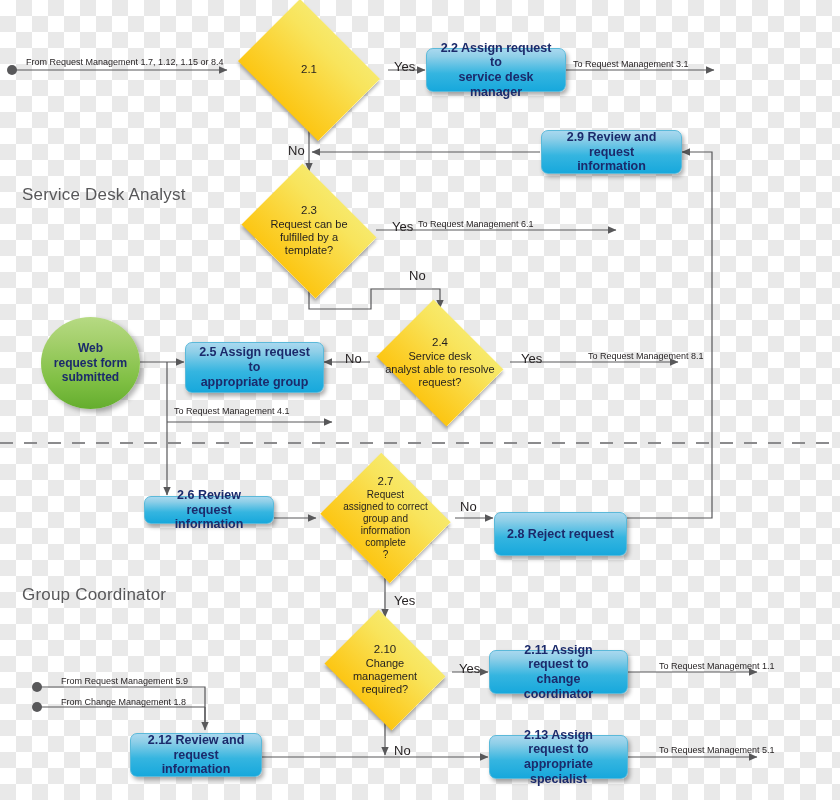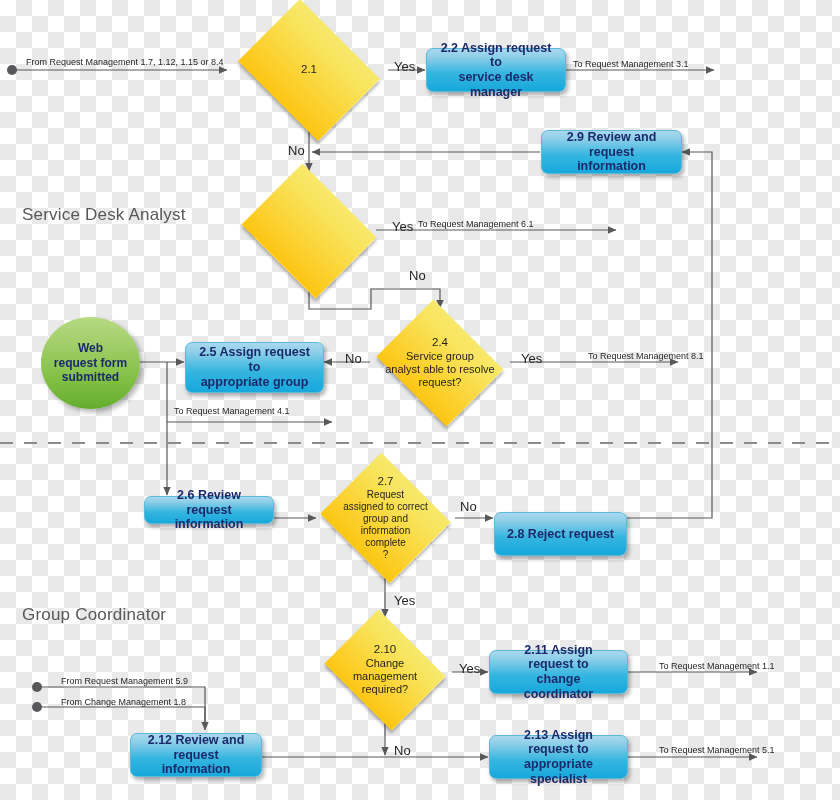--- a/index.html
+++ b/index.html
@@ -31,21 +31,20 @@
   }
 
   
   .lane-title {
     position: absolute;
     color: #58585a;
     font-size: 17px;
     font-weight: 400;
     letter-spacing: .2px;
     white-space: nowrap;
-    margin-top: 20px;
   }
 
   
   .pbox {
     position: absolute;
     box-sizing: border-box;
     border-radius: 7px;
     background: linear-gradient(to bottom, #a9d8ef 0%, #8fcfe8 18%, #35b5e0 58%, #17a8dc 100%);
     border: 1px solid #5bb9d9;
     box-shadow: 2px 3px 4px rgba(0,0,0,0.32);
@@ -191,27 +190,33 @@
   </div>
 
   <div class="pbox" style="left:426px; top:48px; width:140px; height:44px; white-space:pre-line;">2.2 Assign request to
 service desk manager</div>
 
   <div class="pbox" style="left:541px; top:130px; width:141px; height:44px; white-space:pre-line;">2.9 Review and request
 information</div>
 
   <div class="diamond" style="left:235px; top:170px; width:148px; height:122px;">
     <div class="dshape"></div>
+    <div class="dtext">
+      <span class="num">2.3</span>
+      <span style="white-space:pre-line">Request can be
+fulfilled by a
+template?</span>
+    </div>
   </div>
 
   <div class="diamond" style="left:370px; top:306px; width:140px; height:114px;">
     <div class="dshape"></div>
     <div class="dtext" style="left:8%;width:84%;">
       <span class="num">2.4</span>
-      <span style="white-space:pre-line">Service group
+      <span style="white-space:pre-line">Service desk
 analyst able to resolve
 request?</span>
     </div>
   </div>
 
   <div class="ellipse" style="left:41px; top:317px; width:99px; height:92px; white-space:pre-line;">Web
 request form
 submitted</div>
 
   <div class="pbox" style="left:185px; top:342px; width:139px; height:51px; white-space:pre-line;">2.5 Assign request to

